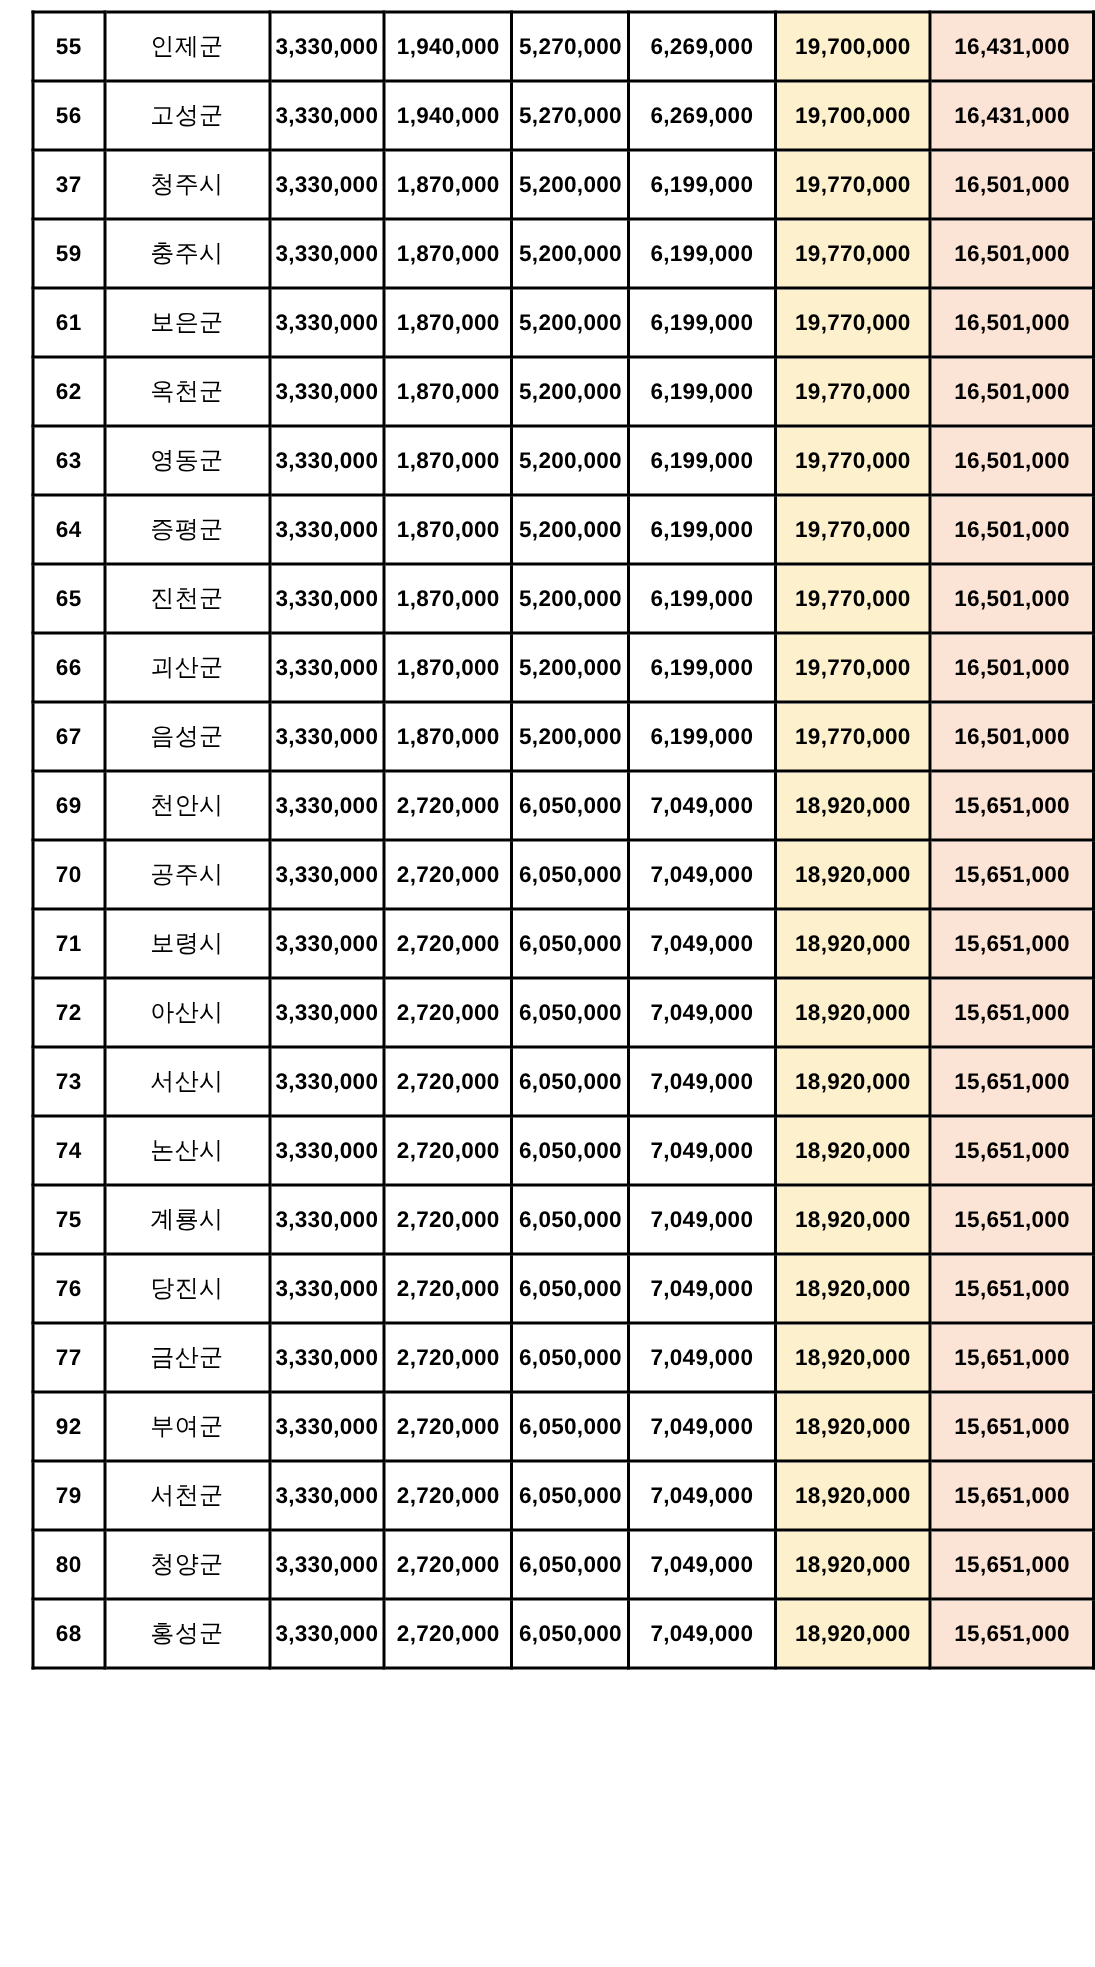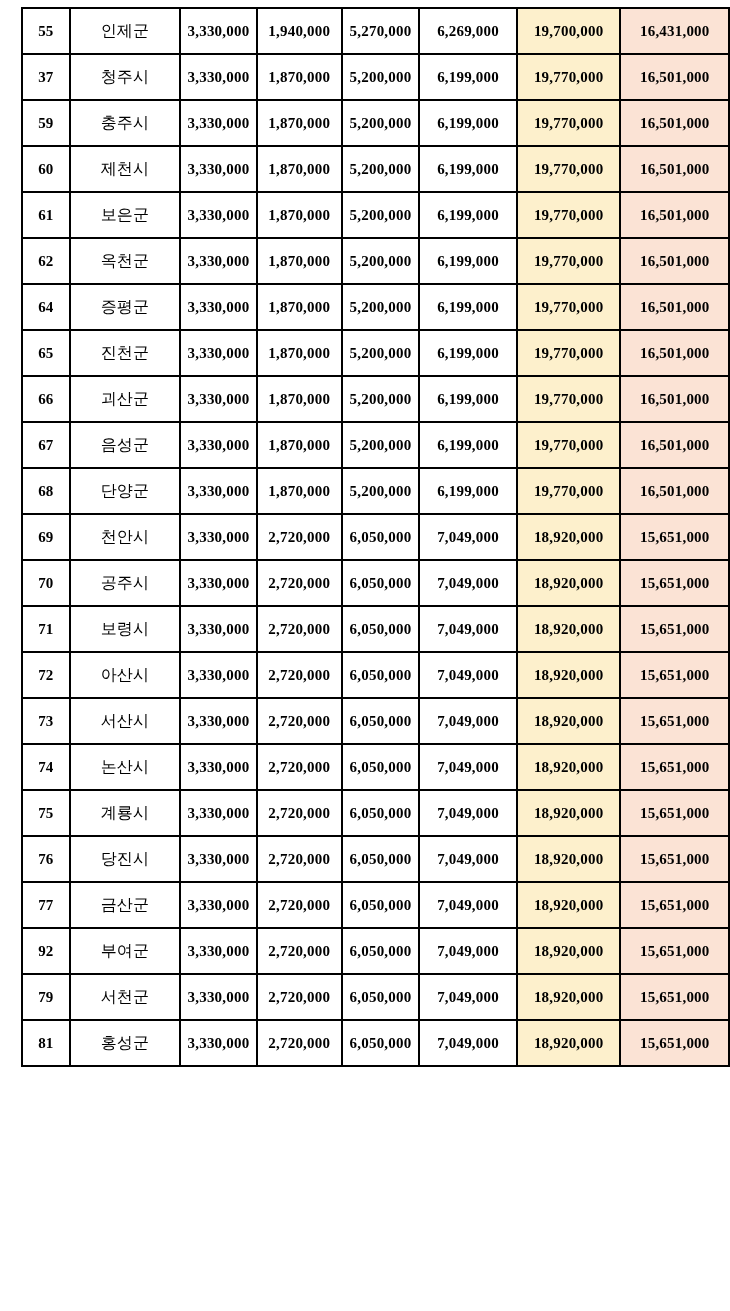--- a/index.html
+++ b/index.html
@@ -14,21 +14,20 @@
   .page {
     width: 730px;
     height: 1311px;
     overflow: hidden;
     background: #ffffff;
   }
   table.data-table {
     border-collapse: collapse;
     table-layout: fixed;
     margin: 7px 0 0 21px;
-    font-family: Liberation Serif, serif;
   }
   table.data-table td {
     border: 2px solid #000;
     height: 44px;
     text-align: center;
     vertical-align: middle;
     font-size: 15px;
     font-weight: 700;
     letter-spacing: 0.2px;
     padding: 0;
@@ -69,70 +68,80 @@
     <td class="no-cell">55</td>
     <td class="region-cell">인제군</td>
     <td>3,330,000</td>
     <td>1,940,000</td>
     <td>5,270,000</td>
     <td>6,269,000</td>
     <td>19,700,000</td>
     <td>16,431,000</td>
   </tr>
         <tr>
+    <td class="no-cell">56</td>
+    <td class="region-cell">고성군</td>
+    <td>3,330,000</td>
+    <td>1,940,000</td>
+    <td>5,270,000</td>
+    <td>6,269,000</td>
+    <td>19,700,000</td>
+    <td>16,431,000</td>
+  </tr>
+        <tr>
     <td class="no-cell">37</td>
     <td class="region-cell">청주시</td>
     <td>3,330,000</td>
     <td>1,870,000</td>
     <td>5,200,000</td>
     <td>6,199,000</td>
     <td>19,770,000</td>
     <td>16,501,000</td>
   </tr>
         <tr>
     <td class="no-cell">59</td>
     <td class="region-cell">충주시</td>
     <td>3,330,000</td>
     <td>1,870,000</td>
     <td>5,200,000</td>
     <td>6,199,000</td>
     <td>19,770,000</td>
     <td>16,501,000</td>
   </tr>
         <tr>
-    <td class="no-cell">60</td>
-    <td class="region-cell">제천시</td>
-    <td>3,330,000</td>
-    <td>1,870,000</td>
-    <td>5,200,000</td>
-    <td>6,199,000</td>
-    <td>19,770,000</td>
-    <td>16,501,000</td>
-  </tr>
-        <tr>
     <td class="no-cell">61</td>
     <td class="region-cell">보은군</td>
     <td>3,330,000</td>
     <td>1,870,000</td>
     <td>5,200,000</td>
     <td>6,199,000</td>
     <td>19,770,000</td>
     <td>16,501,000</td>
   </tr>
         <tr>
     <td class="no-cell">62</td>
     <td class="region-cell">옥천군</td>
     <td>3,330,000</td>
     <td>1,870,000</td>
     <td>5,200,000</td>
     <td>6,199,000</td>
     <td>19,770,000</td>
     <td>16,501,000</td>
   </tr>
         <tr>
+    <td class="no-cell">63</td>
+    <td class="region-cell">영동군</td>
+    <td>3,330,000</td>
+    <td>1,870,000</td>
+    <td>5,200,000</td>
+    <td>6,199,000</td>
+    <td>19,770,000</td>
+    <td>16,501,000</td>
+  </tr>
+        <tr>
     <td class="no-cell">64</td>
     <td class="region-cell">증평군</td>
     <td>3,330,000</td>
     <td>1,870,000</td>
     <td>5,200,000</td>
     <td>6,199,000</td>
     <td>19,770,000</td>
     <td>16,501,000</td>
   </tr>
         <tr>
@@ -159,30 +168,20 @@
     <td class="no-cell">67</td>
     <td class="region-cell">음성군</td>
     <td>3,330,000</td>
     <td>1,870,000</td>
     <td>5,200,000</td>
     <td>6,199,000</td>
     <td>19,770,000</td>
     <td>16,501,000</td>
   </tr>
         <tr>
-    <td class="no-cell">68</td>
-    <td class="region-cell">단양군</td>
-    <td>3,330,000</td>
-    <td>1,870,000</td>
-    <td>5,200,000</td>
-    <td>6,199,000</td>
-    <td>19,770,000</td>
-    <td>16,501,000</td>
-  </tr>
-        <tr>
     <td class="no-cell">69</td>
     <td class="region-cell">천안시</td>
     <td>3,330,000</td>
     <td>2,720,000</td>
     <td>6,050,000</td>
     <td>7,049,000</td>
     <td>18,920,000</td>
     <td>15,651,000</td>
   </tr>
         <tr>
@@ -279,21 +278,31 @@
     <td class="no-cell">79</td>
     <td class="region-cell">서천군</td>
     <td>3,330,000</td>
     <td>2,720,000</td>
     <td>6,050,000</td>
     <td>7,049,000</td>
     <td>18,920,000</td>
     <td>15,651,000</td>
   </tr>
         <tr>
-    <td class="no-cell">81</td>
+    <td class="no-cell">80</td>
+    <td class="region-cell">청양군</td>
+    <td>3,330,000</td>
+    <td>2,720,000</td>
+    <td>6,050,000</td>
+    <td>7,049,000</td>
+    <td>18,920,000</td>
+    <td>15,651,000</td>
+  </tr>
+        <tr>
+    <td class="no-cell">68</td>
     <td class="region-cell">홍성군</td>
     <td>3,330,000</td>
     <td>2,720,000</td>
     <td>6,050,000</td>
     <td>7,049,000</td>
     <td>18,920,000</td>
     <td>15,651,000</td>
   </tr>
       </tbody>
   </table>

